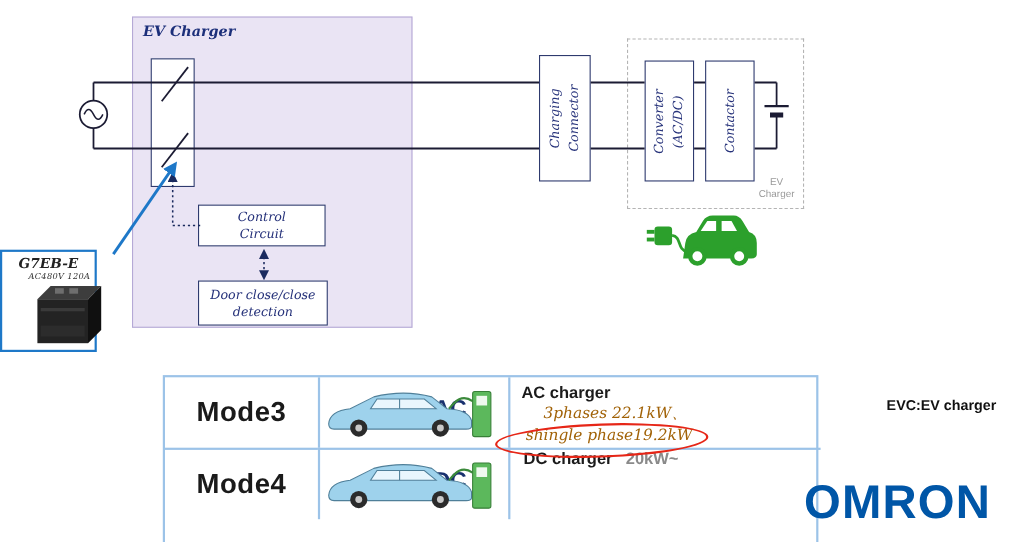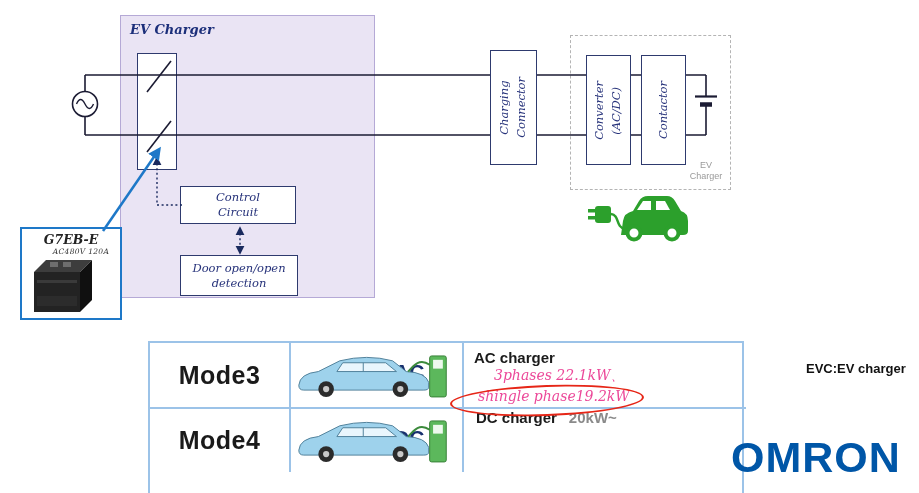--- a/index.html
+++ b/index.html
@@ -16,21 +16,21 @@
   .gray2{color:#9a9a9a;font-size:9px;line-height:1.25;text-align:center;white-space:pre-line;z-index:2;}
   svg.overlay{z-index:3;pointer-events:none;}
   .tablegrid{display:grid;grid-template-columns:139px 173px 284px;grid-template-rows:64px 65px;border:2px solid #9cc3e8;z-index:2;background:#fff;}
   .td{position:relative;border-left:2px solid #9cc3e8;border-top:2px solid #9cc3e8;}
   .td.noL{border-left:none;}
   .td.noT{border-top:none;}
   .modecell{display:flex;align-items:center;justify-content:center;font-size:25px;font-weight:700;color:#1a1a1a;letter-spacing:0.5px;}
   .currlabel{position:absolute;left:103px;top:17px;font-size:21px;font-weight:800;color:#18306e;z-index:4;
     text-shadow:-2px 0 #fff,2px 0 #fff,0 -2px #fff,0 2px #fff,-1px -1px #fff,1px 1px #fff,-1px 1px #fff,1px -1px #fff;}
   .infotitle{font-size:15px;font-weight:700;color:#1b1b1b;}
-  .infoline{font-family:"DejaVu Serif",serif;font-style:italic;font-size:14px;color:#ec4899;}
+  .infoline{font-family:"DejaVu Serif",serif;font-style:italic;font-size:14px;color:#a16207;}
   .graydetail{color:#8a8a8a;font-size:15px;font-weight:bold;}
   .redellipse{border:2.5px solid var(--highlight-red,#e62617);border-radius:50%;transform:rotate(-2deg);z-index:5;background:transparent;}
   .evcnote{font-size:13px;font-weight:700;color:#111;z-index:2;}
   .omron{font-size:43px;font-weight:800;color:var(--omron-blue,#0056a7);letter-spacing:1px;z-index:2;font-family:"Liberation Sans",sans-serif;}
 </style>
 </head>
 <body>
 
 <div id="stage">
 
@@ -38,25 +38,25 @@
   <div class="abs panel-title" style="left:130px;top:22px;">EV Charger</div>
 
   <div class="abs box" style="left:137px;top:53px;width:40px;height:117px;"></div>
 
   <div class="abs box" style="left:180px;top:186px;width:116px;height:38px;">
     <span class="hand boxtext">Control
 Circuit</span>
   </div>
 
   <div class="abs box" style="left:180px;top:255px;width:118px;height:41px;">
-    <span class="hand boxtext">Door open/open
+    <span class="hand boxtext">Door close/close
 detection</span>
   </div>
 
-  <div class="abs callout" style="left:20px;top:227px;width:102px;height:93px;">
+  <div class="abs callout" style="left:0;top:227px;width:88px;height:93px;">
     <div style="text-align:center;margin-top:3px;">
       <div class="hand" style="font-weight:bold;font-size:12.5px;color:#222;">G7EB-E</div>
       <div class="hand" style="font-size:7.5px;color:#333;letter-spacing:0.3px;padding-left:20px;">AC480V 120A</div>
     </div>
   </div>
 
   <div class="abs box" style="left:490px;top:50px;width:47px;height:115px;">
     <span class="hand vtext">Charging
 Connector</span>
   </div>

